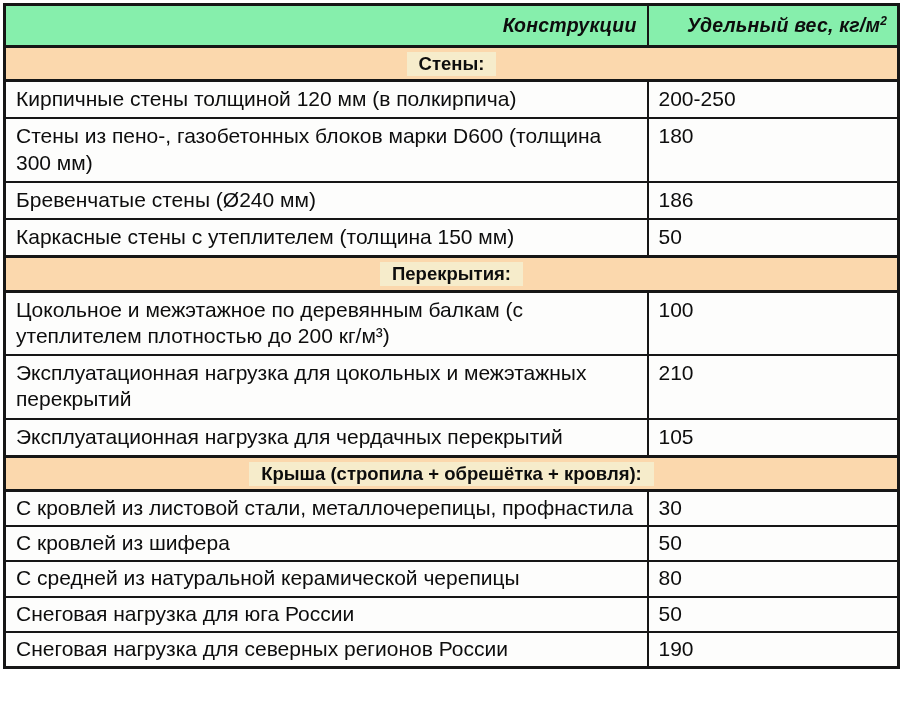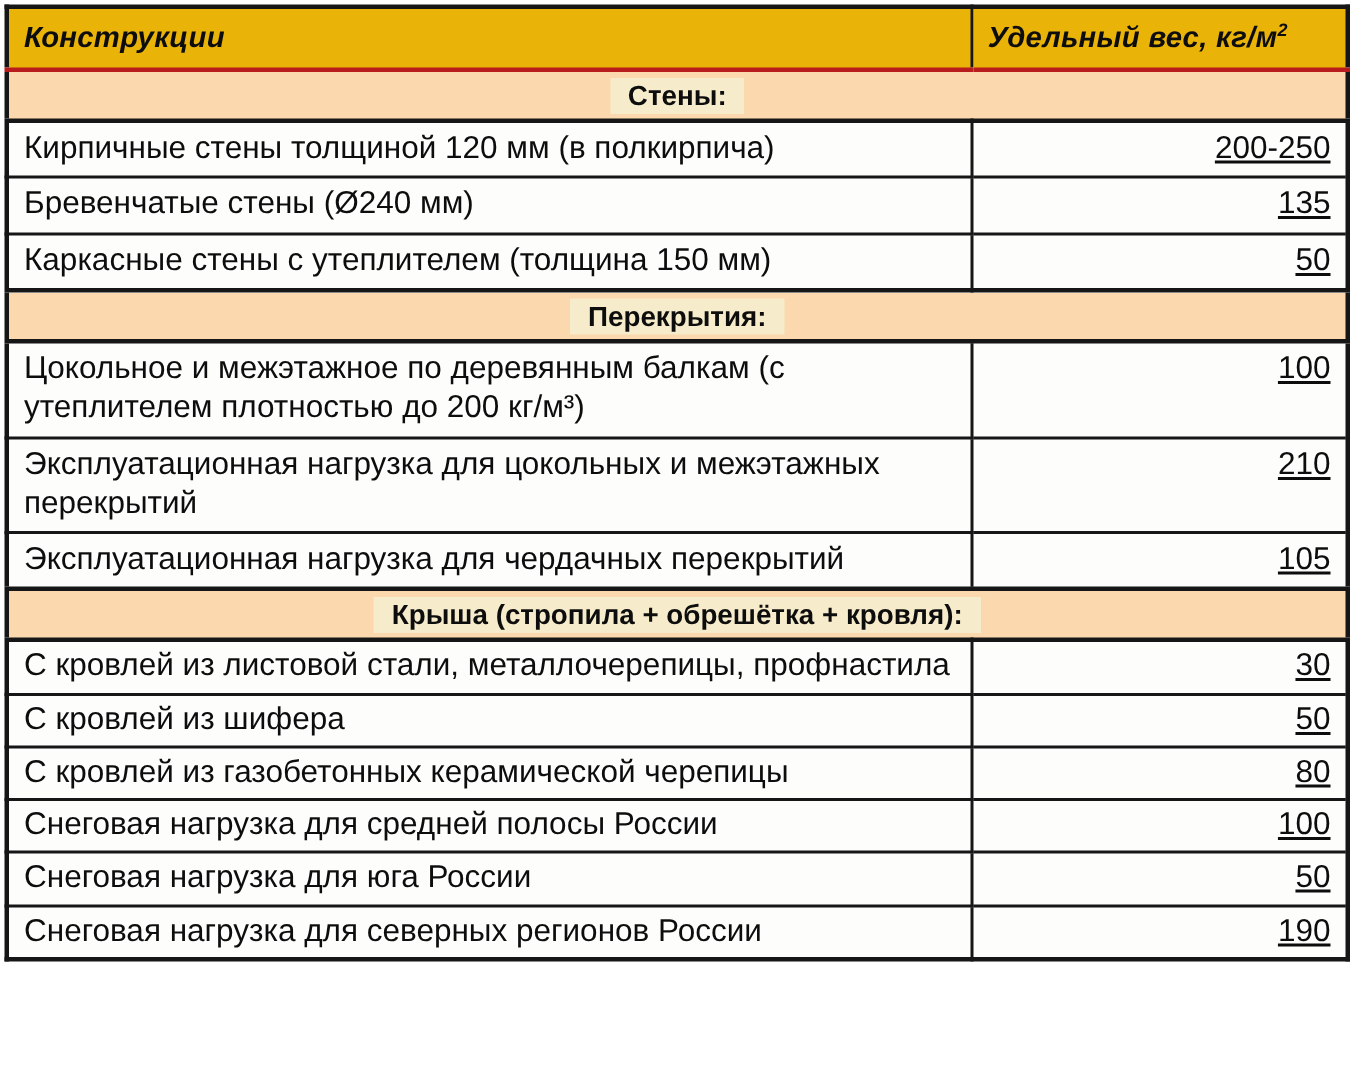--- a/index.html
+++ b/index.html
@@ -21,47 +21,47 @@
   col.c2 { width: 251px; }
   td, th {
     border: 2px solid #161616;
     padding: 4px 10px 5px 10px;
     font-size: 21px;
     line-height: 1.25;
     vertical-align: top;
     overflow: hidden;
   }
   tr.head th {
-    background: #eab308;
+    background: #86efac;
     font-style: italic;
     font-weight: bold;
     font-size: 19.5px;
-    text-align: left;
+    text-align: right;
     vertical-align: middle;
     height: 30px;
-    border-bottom: 3px solid #b91c1c;
+    border-bottom: 1px solid #b91c1c;
     letter-spacing: 0.2px;
   }
   tr.head th sup { font-size: 12px; }
   tr.section td {
     background: #fbd8ad;
     text-align: center;
     font-weight: bold;
     font-size: 18.5px;
     padding: 4px 6px;
     vertical-align: middle;
     border-top: 3px solid #161616;
     border-bottom: 3px solid #161616;
   }
   tr.section .hl {
     background: #f6eccb;
     padding: 1px 12px 2px 12px;
   }
   td.lbl { text-align: left; }
-  td.val { text-align: right; text-decoration: underline; }
+  td.val { text-align: left; }
   tr.r  td { height: 21px; }
   tr.sm td { height: 17px; padding-top: 3px; padding-bottom: 4px; }
   tr.r2 td { height: auto; }
 </style>
 </head>
 <body>
 
 <div class="page">
   <table class="weights">
     <colgroup>
@@ -77,22 +77,26 @@
 
     <tr class="section">
       <td colspan="2"><span class="hl">Стены:</span></td>
     </tr>
 
     <tr class="r">
       <td class="lbl">Кирпичные стены толщиной 120 мм (в полкирпича)</td>
       <td class="val">200-250</td>
     </tr>
     <tr class="r">
+      <td class="lbl">Стены из пено-, газобетонных блоков марки D600 (толщина 300 мм)</td>
+      <td class="val">180</td>
+    </tr>
+    <tr class="r">
       <td class="lbl">Бревенчатые стены (Ø240 мм)</td>
-      <td class="val">135</td>
+      <td class="val">186</td>
     </tr>
     <tr class="r">
       <td class="lbl">Каркасные стены с утеплителем (толщина 150 мм)</td>
       <td class="val">50</td>
     </tr>
 
     <tr class="section">
       <td colspan="2"><span class="hl">Перекрытия:</span></td>
     </tr>
 
@@ -115,26 +119,22 @@
 
     <tr class="sm">
       <td class="lbl">С кровлей из листовой стали, металлочерепицы, профнастила</td>
       <td class="val">30</td>
     </tr>
     <tr class="sm">
       <td class="lbl">С кровлей из шифера</td>
       <td class="val">50</td>
     </tr>
     <tr class="sm">
-      <td class="lbl">С кровлей из газобетонных керамической черепицы</td>
+      <td class="lbl">С средней из натуральной керамической черепицы</td>
       <td class="val">80</td>
-    </tr>
-    <tr class="sm">
-      <td class="lbl">Снеговая нагрузка для средней полосы России</td>
-      <td class="val">100</td>
     </tr>
     <tr class="sm">
       <td class="lbl">Снеговая нагрузка для юга России</td>
       <td class="val">50</td>
     </tr>
     <tr class="sm">
       <td class="lbl">Снеговая нагрузка для северных регионов России</td>
       <td class="val">190</td>
     </tr>
   </tbody>

